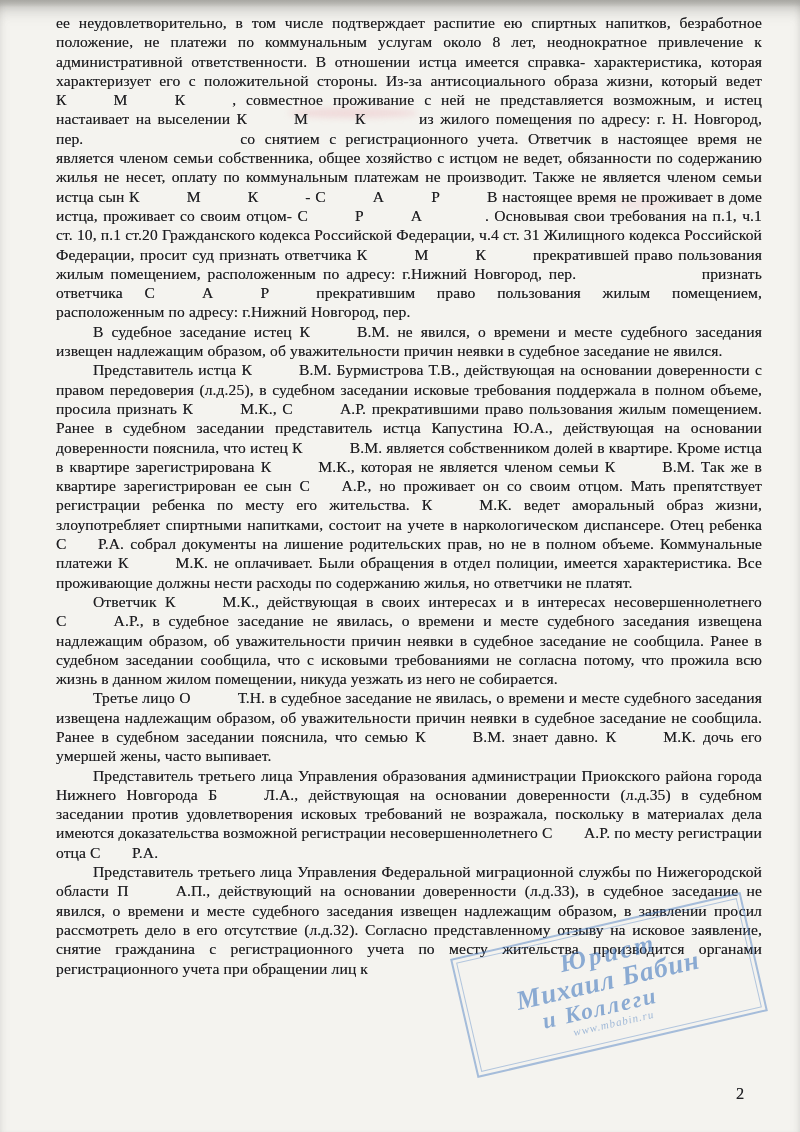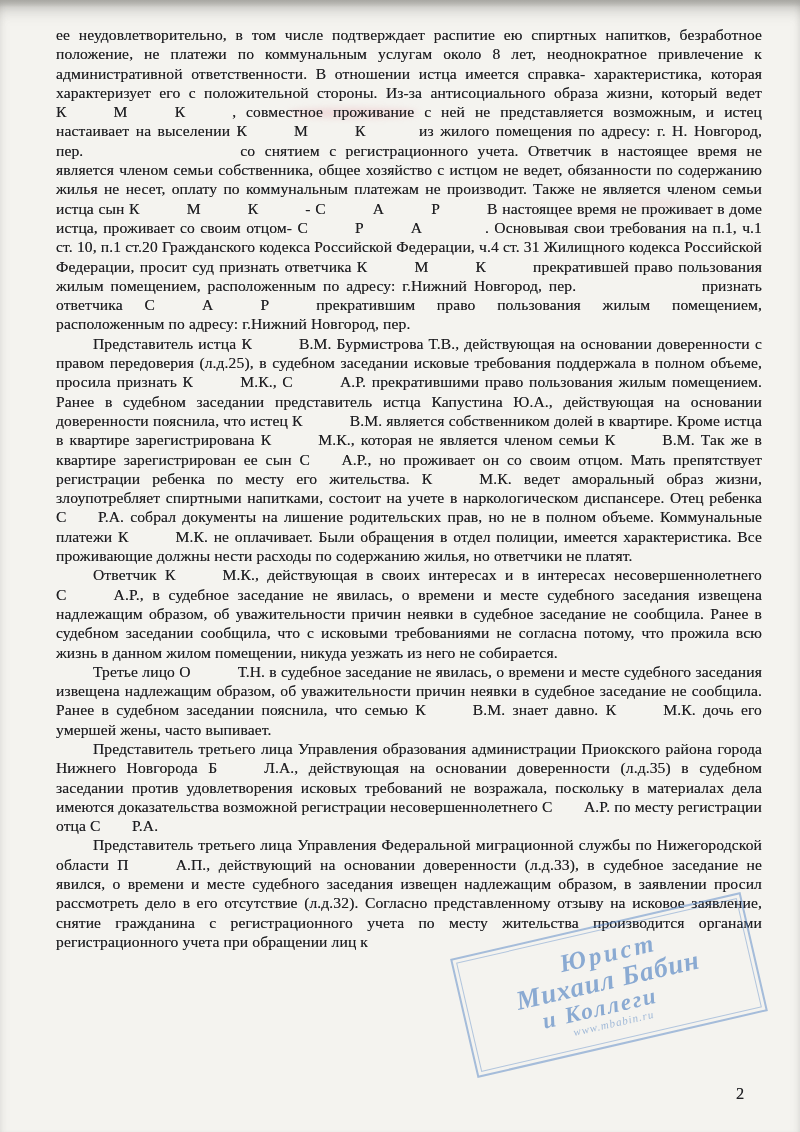--- a/index.html
+++ b/index.html
@@ -18,21 +18,21 @@
       inset -4px 0 10px -8px rgba(90,90,86,0.35),
       inset 4px 0 10px -8px rgba(90,90,86,0.25);
   }
   .scan-edge-top{
     position:absolute;top:0;left:0;right:0;height:7px;
     background:linear-gradient(#a7a6a1, rgba(167,166,161,0));
     opacity:.75;
   }
   .doc{
     position:absolute;
-    top:25px;left:56px;width:706px;
+    top:13px;left:56px;width:706px;
     font-size:15.6px;
     line-height:19.3px;
     color:#1d1d20;
     text-align:justify;
     letter-spacing:.1px;
     text-shadow:0 0 .6px rgba(25,25,30,.6);
   }
   .para{margin:0;text-indent:37px;}
   .para.no-indent{text-indent:0;}
   .smudge{position:absolute;border-radius:50%;filter:blur(3px);pointer-events:none;}
@@ -68,20 +68,21 @@
 </head>
 <body>
 
 <div class="page">
   <div class="scan-edge-top"></div>
   <div class="smudge s1"></div>
   <div class="smudge s2"></div>
 
   <main class="doc">
     <p class="para no-indent">ее неудовлетворительно, в том числе подтверждает распитие ею спиртных напитков, безработное положение, не платежи по коммунальным услугам около 8 лет, неоднократное привлечение к административной ответственности. В отношении истца имеется справка- характеристика, которая характеризует его с положительной стороны. Из-за антисоциального образа жизни, который ведет К   М   К   , совместное проживание с ней не представляется возможным, и истец настаивает на выселении К   М   К    из жилого помещения по адресу: г. Н. Новгород, пер.          со снятием с регистрационного учета. Ответчик в настоящее время не является членом семьи собственника, общее хозяйство с истцом не ведет, обязанности по содержанию жилья не несет, оплату по коммунальным платежам не производит. Также не является членом семьи истца сын К   М   К   - С   А   Р   В настоящее время не проживает в доме истца, проживает со своим отцом- С   Р   А    . Основывая свои требования на п.1, ч.1 ст. 10, п.1 ст.20 Гражданского кодекса Российской Федерации, ч.4 ст. 31 Жилищного кодекса  Российской Федерации, просит суд признать ответчика К   М   К   прекратившей право пользования жилым помещением, расположенным по адресу: г.Нижний Новгород, пер.        признать ответчика С   А   Р   прекратившим право пользования жилым помещением, расположенным по адресу: г.Нижний Новгород, пер.</p>
+    <p class="para">В судебное заседание истец К   В.М. не явился, о времени и месте судебного заседания извещен надлежащим образом, об уважительности причин неявки в судебное заседание не явился.</p>
     <p class="para">Представитель истца К   В.М. Бурмистрова Т.В., действующая на основании доверенности с правом передоверия (л.д.25), в судебном заседании исковые требования поддержала в полном объеме, просила признать К   М.К., С   А.Р. прекратившими право пользования жилым помещением. Ранее в судебном заседании представитель истца Капустина Ю.А., действующая на основании доверенности пояснила, что истец К   В.М. является собственником долей в квартире. Кроме истца в квартире зарегистрирована К   М.К., которая не является членом семьи К   В.М. Так же в квартире зарегистрирован ее сын С  А.Р., но проживает он со своим отцом. Мать препятствует регистрации ребенка по месту его жительства. К   М.К. ведет аморальный образ жизни, злоупотребляет спиртными напитками, состоит на учете в наркологическом диспансере. Отец ребенка С  Р.А. собрал документы на лишение родительских прав, но не в полном объеме. Коммунальные платежи К   М.К. не оплачивает. Были обращения в отдел полиции, имеется характеристика. Все проживающие должны нести расходы по содержанию жилья, но ответчики не платят.</p>
     <p class="para">Ответчик К   М.К., действующая в своих интересах и в интересах несовершеннолетнего С   А.Р., в судебное заседание не явилась, о времени и месте судебного заседания извещена надлежащим образом, об уважительности причин неявки в судебное заседание не сообщила. Ранее в судебном заседании сообщила, что с исковыми требованиями не согласна потому, что прожила всю жизнь в данном жилом помещении, никуда уезжать из него не собирается.</p>
     <p class="para">Третье лицо О   Т.Н. в судебное заседание не явилась, о времени и месте судебного заседания извещена надлежащим образом, об уважительности причин неявки в судебное заседание не сообщила. Ранее в судебном заседании пояснила, что семью К   В.М.  знает давно. К   М.К. дочь его умершей жены, часто выпивает.</p>
     <p class="para">Представитель третьего лица Управления образования администрации Приокского района города Нижнего Новгорода Б   Л.А., действующая на основании доверенности (л.д.35) в судебном заседании против удовлетворения исковых требований не возражала, поскольку в материалах дела имеются доказательства возможной регистрации несовершеннолетнего С  А.Р. по месту регистрации отца С  Р.А.</p>
     <p class="para">Представитель третьего лица Управления Федеральной миграционной службы по Нижегородской области П   А.П., действующий на основании доверенности (л.д.33), в судебное заседание не явился, о времени и месте судебного заседания извещен надлежащим образом, в заявлении просил рассмотреть дело в его отсутствие (л.д.32). Согласно представленному отзыву на исковое заявление, снятие гражданина с регистрационного учета по месту жительства производится органами регистрационного учета при обращении лиц к</p>
   </main>
 
   <div class="watermark">
     <span class="wm-l1">Юрист</span>
     <span class="wm-l2">Михаил Бабин</span>

